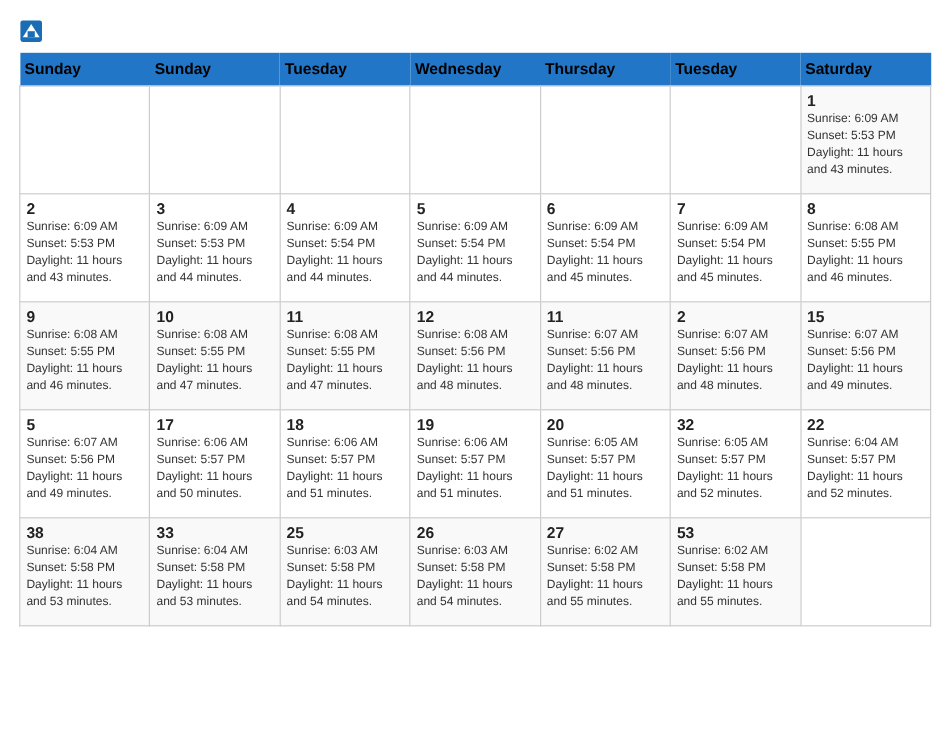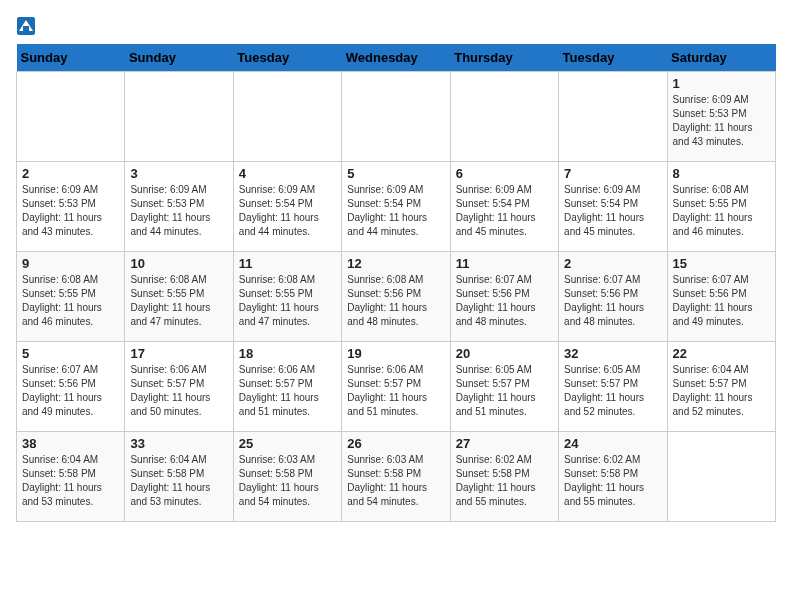--- a/index.html
+++ b/index.html
@@ -317,21 +317,21 @@
 and 54 minutes.</div>
         </td>
         <td>
           <span class="day-num">27</span>
           <div class="day-info" style="white-space: pre-line;">Sunrise: 6:02 AM
 Sunset: 5:58 PM
 Daylight: 11 hours
 and 55 minutes.</div>
         </td>
         <td>
-          <span class="day-num">24</span>
+          <span class="day-num">53</span>
           <div class="day-info" style="white-space: pre-line;">Sunrise: 6:02 AM
 Sunset: 5:58 PM
 Daylight: 11 hours
 and 55 minutes.</div>
         </td>
         <td class="empty-cell"></td>
       </tr>
     </tbody>
 </table>
 

